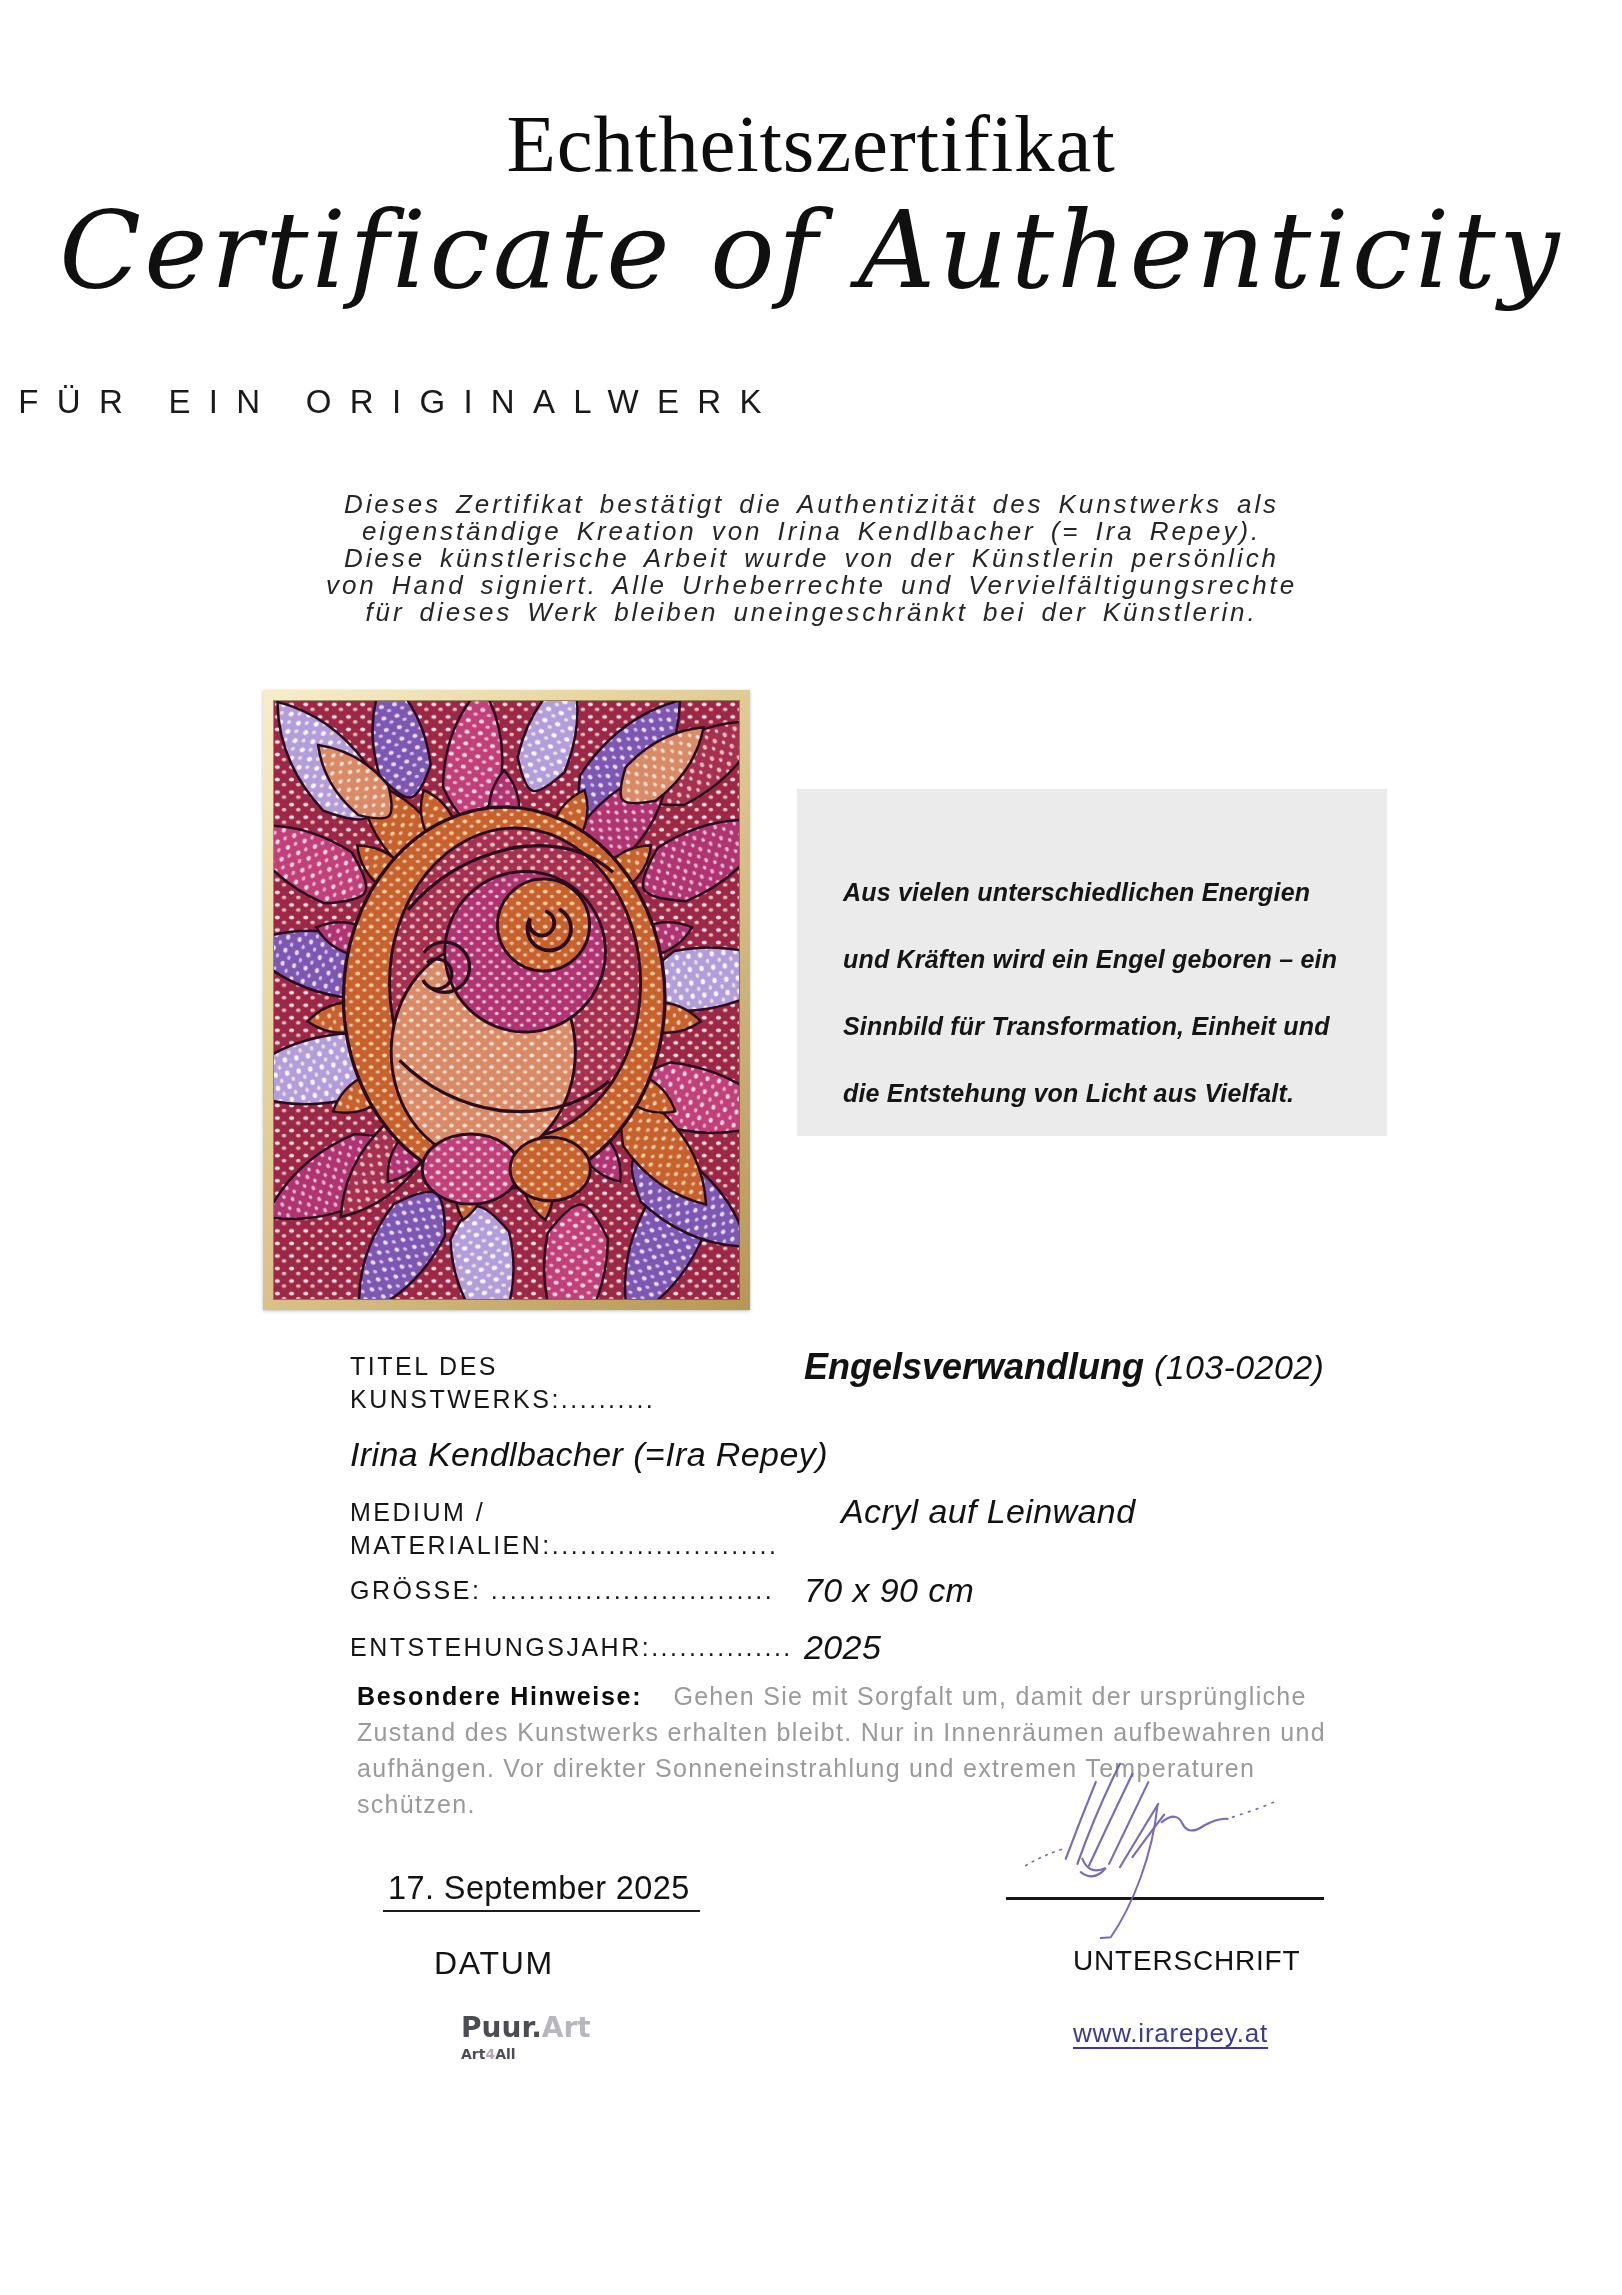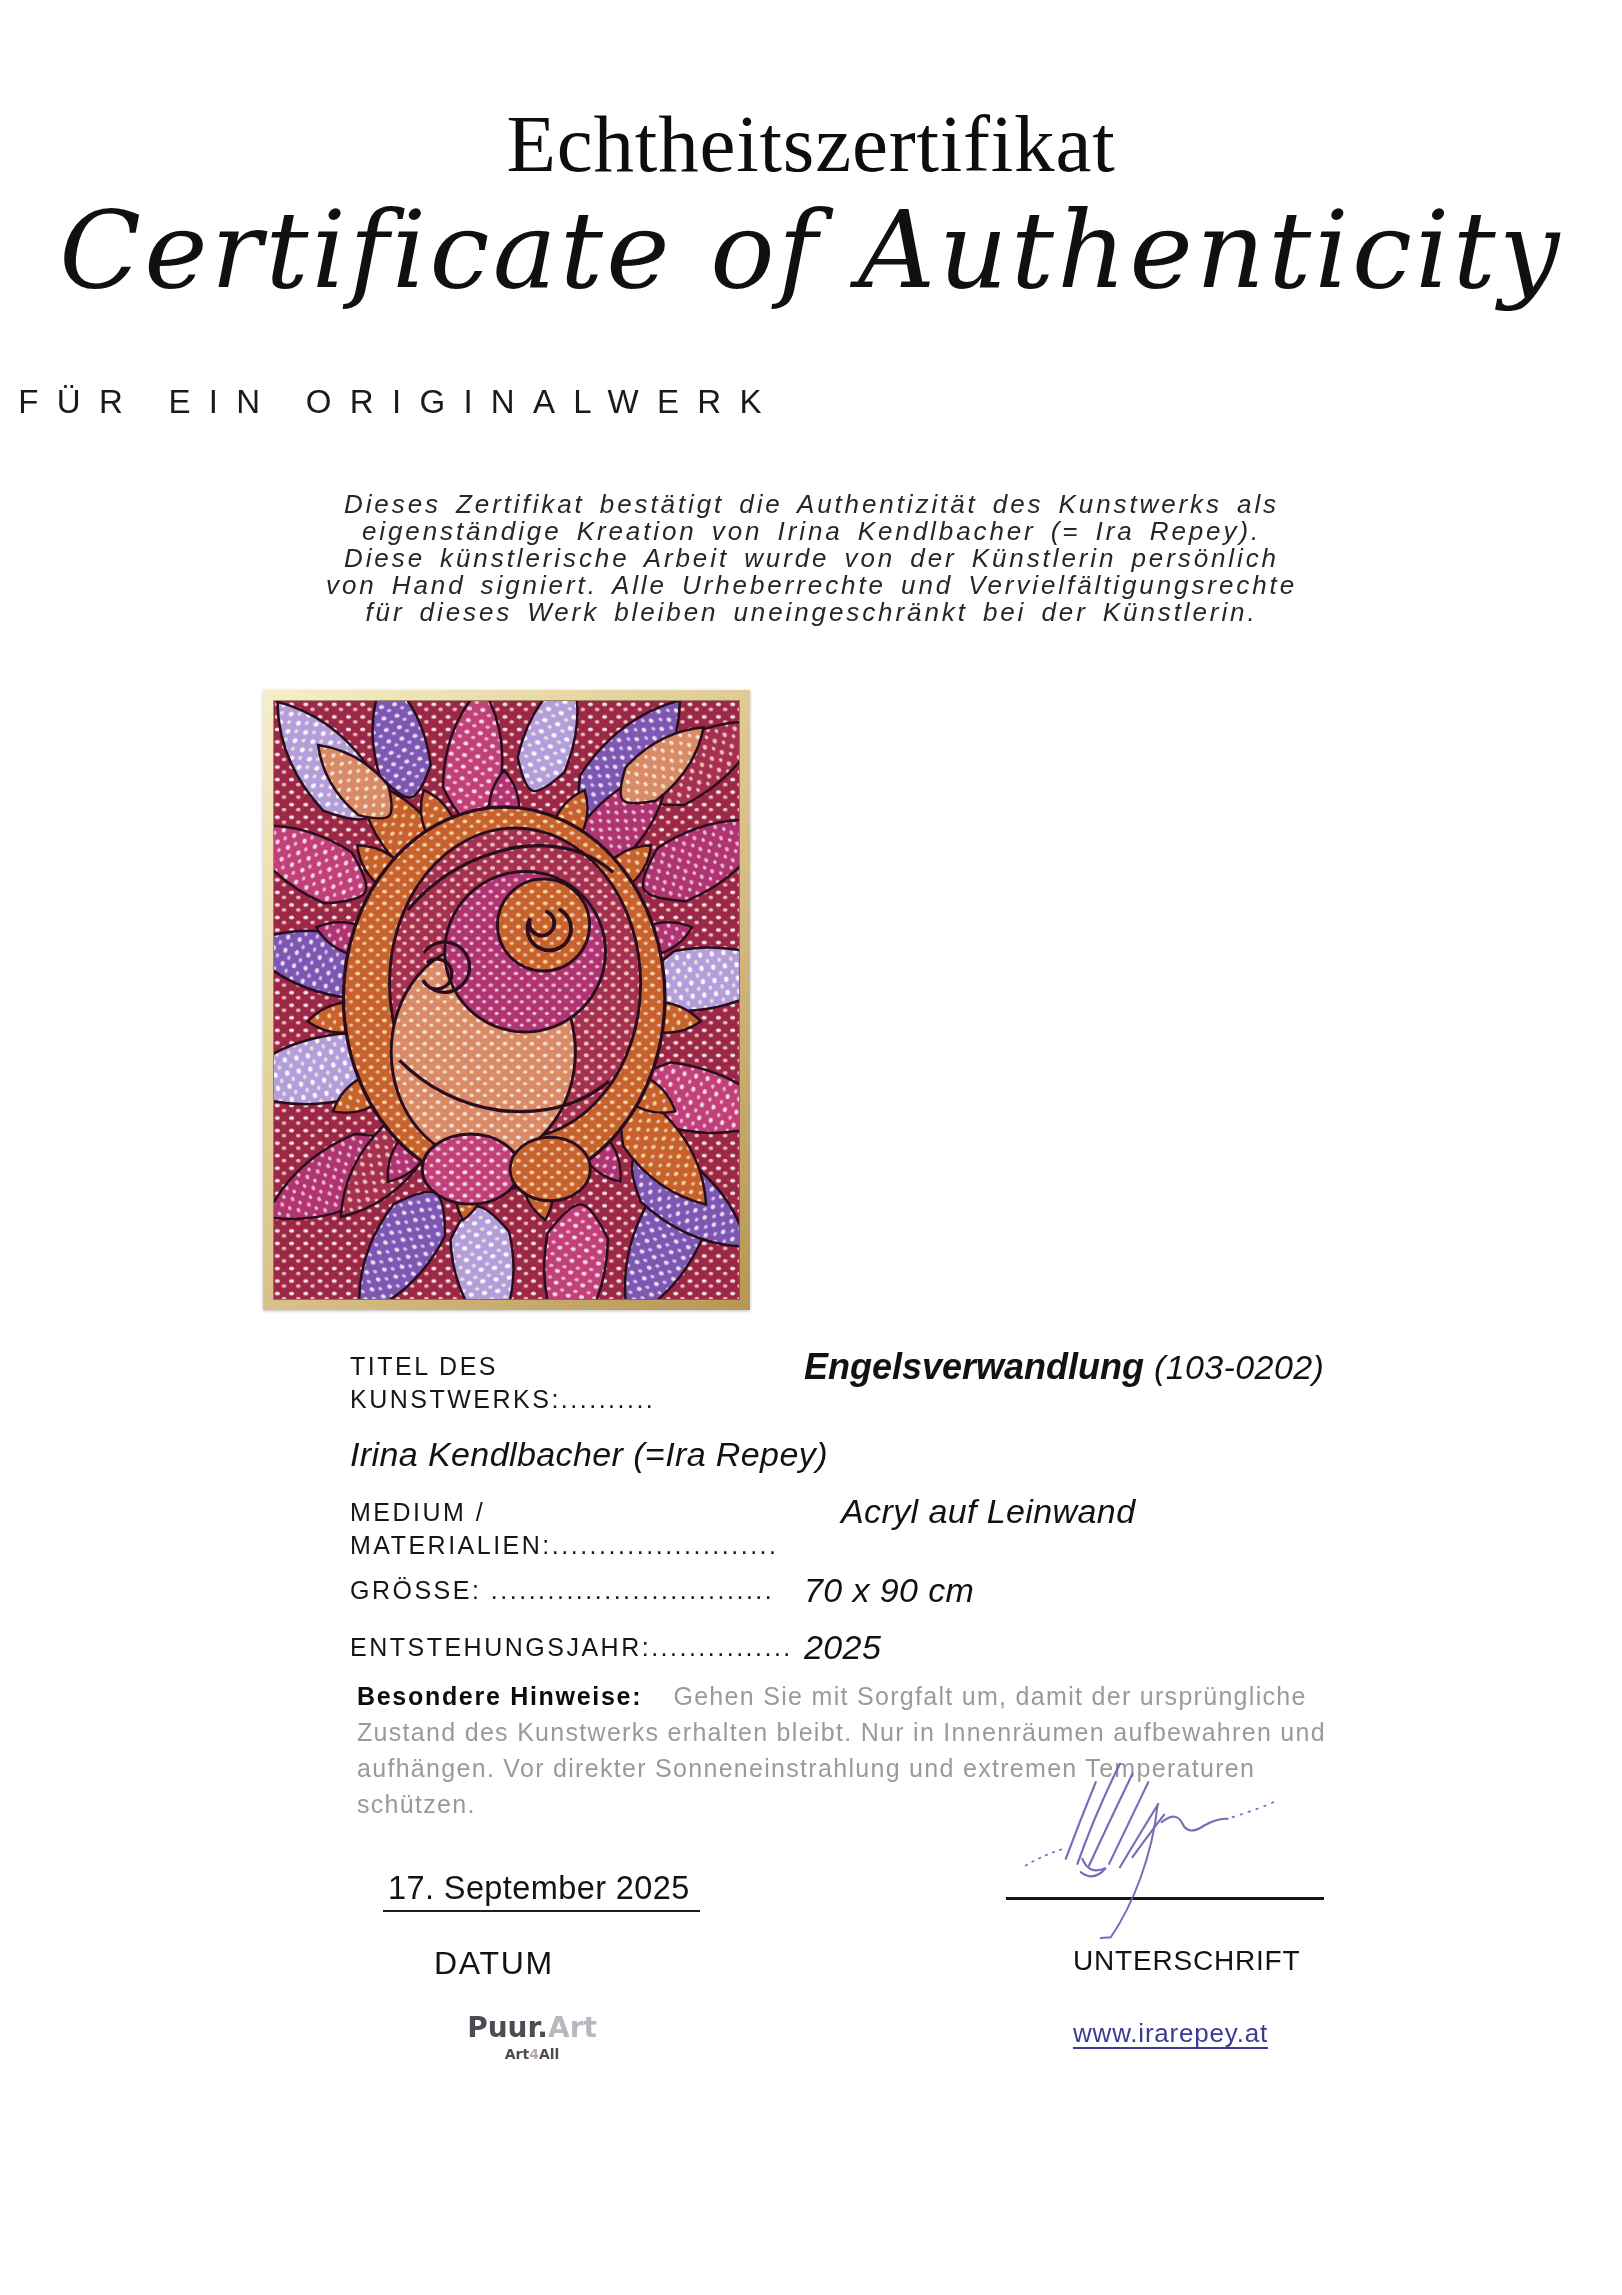--- a/index.html
+++ b/index.html
@@ -40,21 +40,21 @@
   .notes .ntext{color:#9a9a9a;letter-spacing:1.3px;margin-left:23px;}
 
   .date-value{position:absolute;left:383px;top:1870px;font-size:32.5px;color:#131313;
     border-bottom:2.5px solid #1c1c1c;padding:0 10px 3.3px 5px;letter-spacing:0.4px;}
   .datum-label{position:absolute;left:434px;top:1945px;font-size:32px;letter-spacing:1.7px;color:#131313;}
 
   .sig-line{position:absolute;left:1006px;top:1897px;width:318px;height:2.5px;background:#161616;}
   .sig-svg{position:absolute;left:984px;top:1732px;width:417px;height:217px;}
   .unterschrift-label{position:absolute;left:1073px;top:1945px;font-size:28px;letter-spacing:0.8px;color:#131313;}
 
-  .logo{position:absolute;left:461px;top:2014px;width:142px;text-align:center;line-height:1;}
+  .logo{position:absolute;left:461px;top:2014px;width:142px;line-height:1;}
   .logo-main{font-family:"DejaVu Sans","Liberation Sans",sans-serif;font-weight:700;font-size:28px;letter-spacing:0;}
   .logo-main .lp{color:#4c4c54;}
   .logo-main .ls{color:#b7b7bd;}
   .logo-tag{margin-top:5px;font-family:"DejaVu Sans","Liberation Sans",sans-serif;font-weight:700;font-size:14px;color:#4c4c54;}
   .logo-tag .l4{color:#b7a6b4;}
 
   .website-link{position:absolute;left:1073px;top:2018px;font-size:26px;color:#3b3a96;
     text-decoration:underline;text-underline-offset:5px;letter-spacing:0.8px;}
 </style>
 </head>
@@ -173,20 +173,26 @@
           <path d="M 160 250 Q 210 190 290 175 Q 360 165 405 205" fill="none" stroke="#2a0d1d" stroke-width="4"></path>
           <path d="M 150 430 Q 200 480 270 490 Q 350 498 400 455" fill="none" stroke="#2a0d1d" stroke-width="4"></path>
           <path d="M 210 540 Q 265 575 330 545" fill="none" stroke="#2a0d1d" stroke-width="3.5"></path>
           <ellipse cx="235" cy="560" rx="58" ry="42" fill="url(#pPink)" stroke="#2a0d1d" stroke-width="3.5"></ellipse>
           <ellipse cx="330" cy="560" rx="48" ry="38" fill="url(#pOra)" stroke="#2a0d1d" stroke-width="3.5"></ellipse>
         </g>
       </svg>
     </div>
   </div>
 
+  <div class="note-box">
+    <div class="note-text">Aus vielen unterschiedlichen Energien
+und Kräften wird ein Engel geboren – ein
+Sinnbild für Transformation, Einheit und
+die Entstehung von Licht aus Vielfalt.</div>
+  </div>
 
   <div class="fields">
       <div class="frow">
         <div class="flabel">TITEL DES KUNSTWERKS:..........</div>
         <div class="fvalue"><span class="fv-bold">Engelsverwandlung</span><span> (103-0202)</span></div>
       </div>
       <div class="frow">
         <div class="fvalue"><span>Irina Kendlbacher (=Ira Repey)</span></div>
       </div>
       <div class="frow tight">

